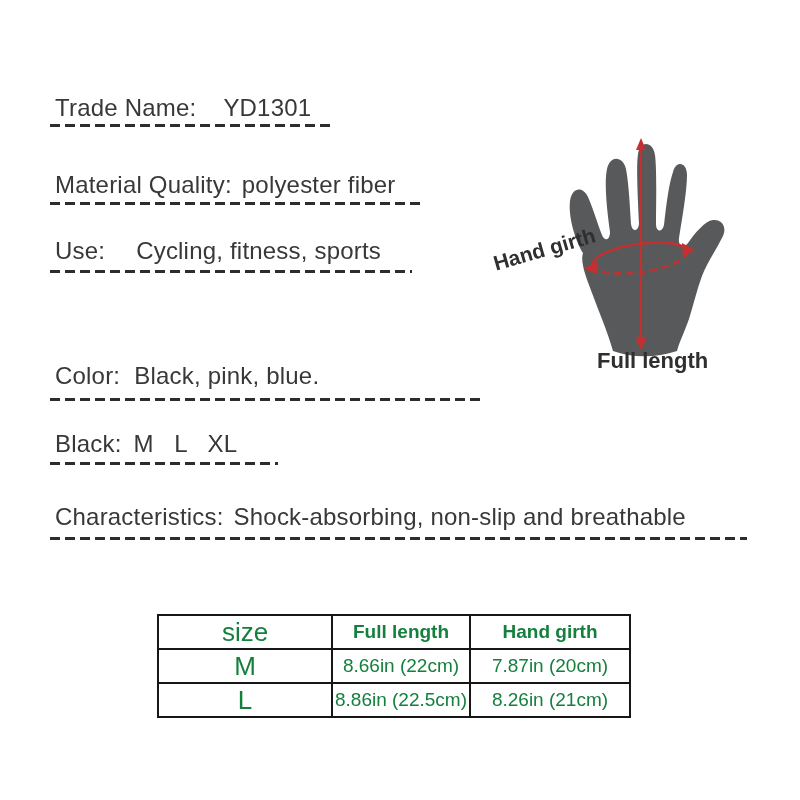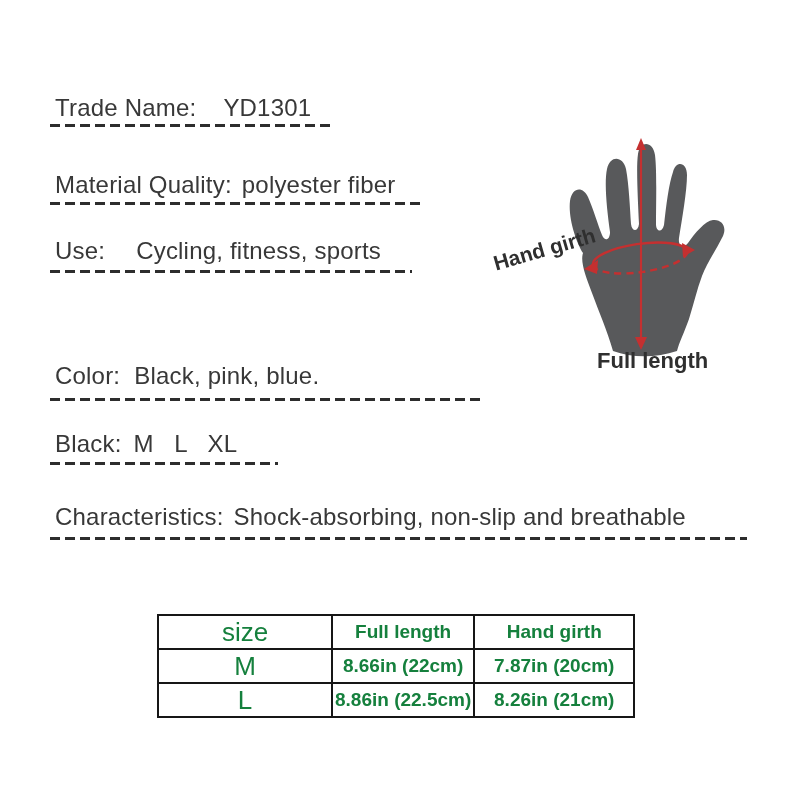--- a/index.html
+++ b/index.html
@@ -54,21 +54,21 @@
     vertical-align:middle;
     height:32px;
     padding:0 2px;
     white-space:nowrap;
   }
   .col-size{width:174px;}
   .col-full{width:136px;}
   .col-girth{width:160px;}
   .cell-size{font-size:26px;font-weight:400;}
   .size-table th.cell-measure{font-size:19px;font-weight:700;}
-  .size-table td.cell-measure{font-size:19px;font-weight:700;}
+  .size-table td.cell-measure{font-size:19px;font-weight:400;}
 </style>
 </head>
 <body>
 
 <div class="canvas">
 
   <div class="spec" style="top:92px">
     <div class="spec-line"><span>Trade Name:</span><span class="spec-value" style="margin-left:27px">YD1301</span></div>
     <div class="dash" style="width:282px;margin-top:0"></div>
   </div>

